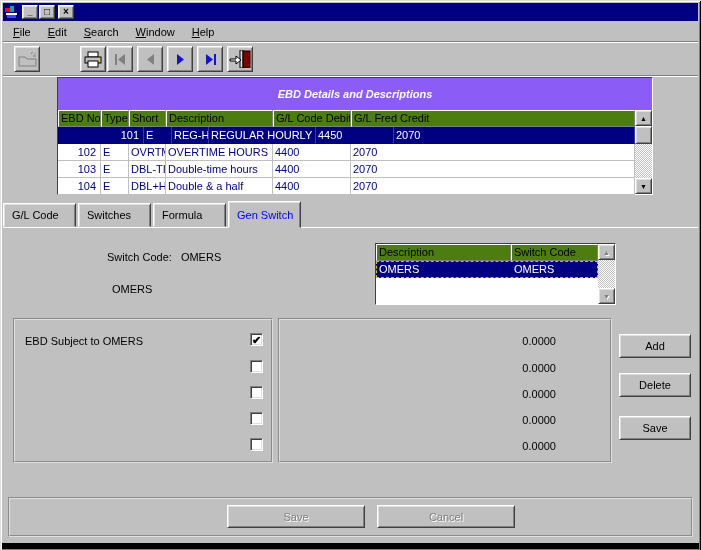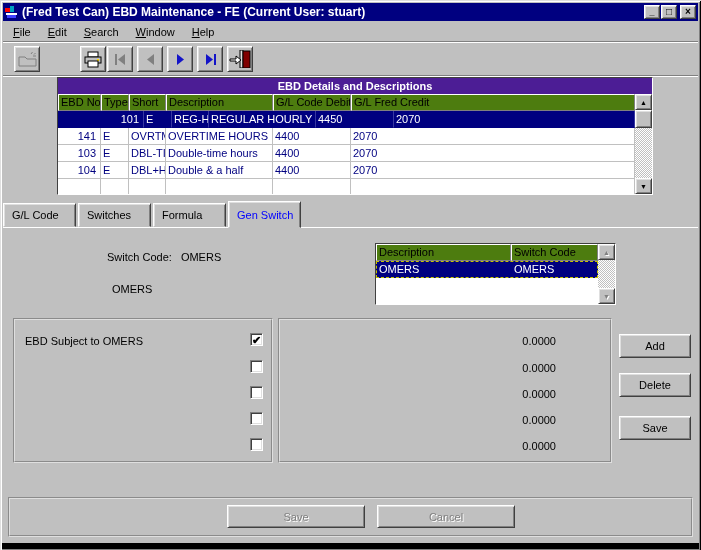--- a/index.html
+++ b/index.html
@@ -51,22 +51,22 @@
     box-shadow: inset 1px 1px 0 #dfdfdf, inset -1px -1px 0 #808080;
     display: flex; align-items: center; justify-content: center;
   }
   .sunken { border: 1px solid; border-color: #404040 #fff #fff #404040; }
   
   .grid {
     position: absolute; left: 57px; top: 77px; width: 596px; height: 118px;
     background: #fff; display: flex; flex-direction: column;
   }
   .grid-title {
-    height: 16px; background: #4c1d95; color: #fff; font-weight: bold;
-    display: flex; align-items: center; justify-content: center; flex: none;
+    height: 32px; background: #8b5cf6; color: #fff; font-weight: bold;
+    display: flex; align-items: center; justify-content: center; flex: none; font-style: italic;
   }
   .grid-body { flex: 1; display: flex; min-height: 0; }
   .grid-cols { flex: 1; display: flex; flex-direction: column; min-width: 0; }
   .grow { display: grid; grid-template-columns: 43px 28px 37px 107px 78px 1fr; flex: none; }
   .ghead { height: 17px; }
   .ghead .hcell {
     background: #4d7c0f; border: 1px solid; border-color: #fff #808080 #808080 #fff;
     padding: 1px 2px; white-space: nowrap; overflow: hidden;
   }
   .gdata { height: 17px; background: #fff; color: #000080; }
@@ -143,21 +143,20 @@
 </head>
 <body>
 
 <div class="titlebar">
   <svg width="14" height="13">
     <rect x="0" y="2" width="5" height="4" fill="#ff0000"></rect>
     <rect x="5" y="0" width="4" height="6" fill="#00a0c0"></rect>
     <rect x="1" y="7" width="11" height="2" fill="#ffffff"></rect>
     <rect x="2" y="9" width="9" height="3" fill="#4040ff"></rect>
   </svg>
-  <span class="title">(Fred Test Can) EBD Maintenance - FE (Current User: stuart)</span>
   <span class="winbtns">
     <span class="winbtn minb">_</span>
     <span class="winbtn">□</span>
     <span class="winbtn closeb">×</span>
   </span>
 </div>
 
 <div class="menubar">
   <span class="menu-item"><span class="mkey">F</span><span>ile</span></span>
   <span class="menu-item"><span class="mkey">E</span><span>dit</span></span>
@@ -228,21 +227,21 @@
       </div>
       <div class="grow gdata selected">
         <span class="cell num">101</span>
         <span class="cell">E</span>
         <span class="cell">REG-H</span>
         <span class="cell">REGULAR HOURLY PA</span>
         <span class="cell">4450</span>
         <span class="cell">2070</span>
       </div>
       <div class="grow gdata">
-        <span class="cell num">141</span>
+        <span class="cell num">102</span>
         <span class="cell">E</span>
         <span class="cell">OVRTM</span>
         <span class="cell">OVERTIME HOURS</span>
         <span class="cell">4400</span>
         <span class="cell">2070</span>
       </div>
       <div class="grow gdata">
         <span class="cell num">103</span>
         <span class="cell">E</span>
         <span class="cell">DBL-TI</span>

